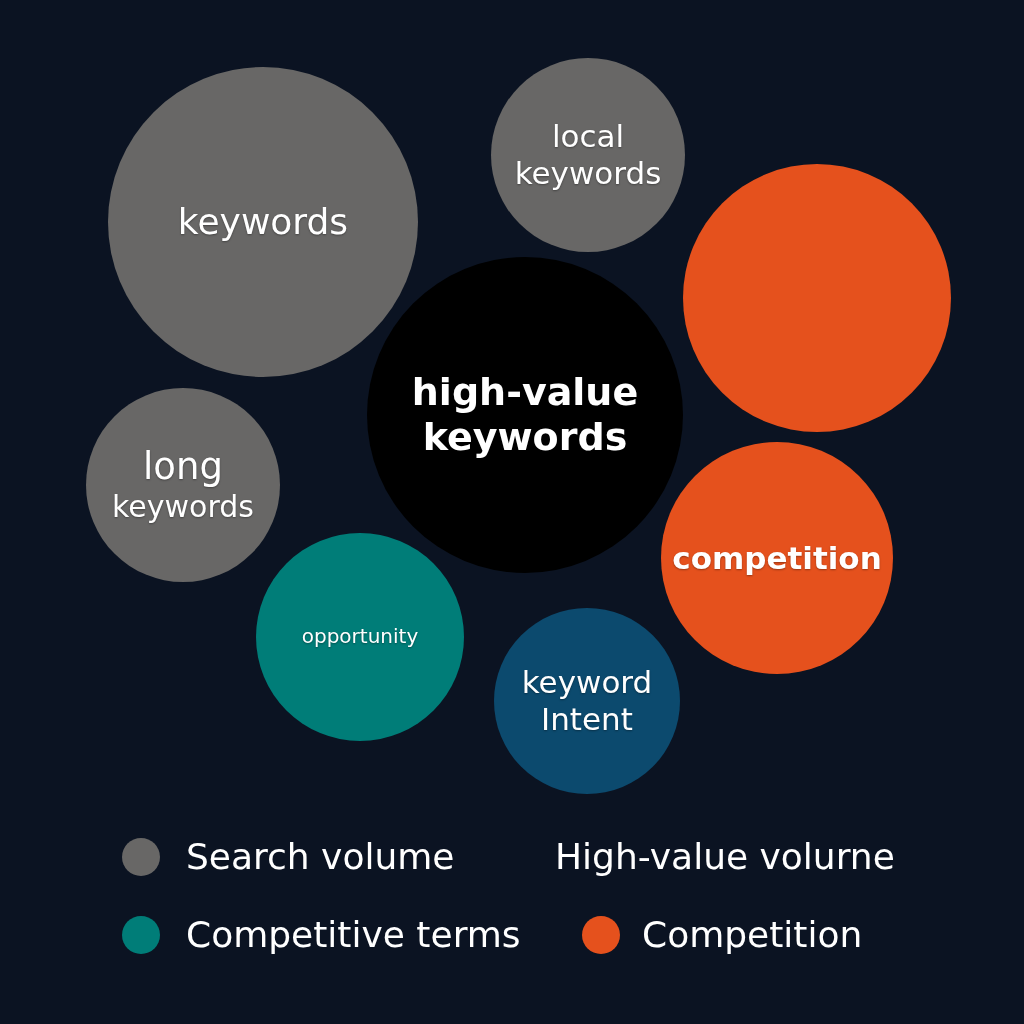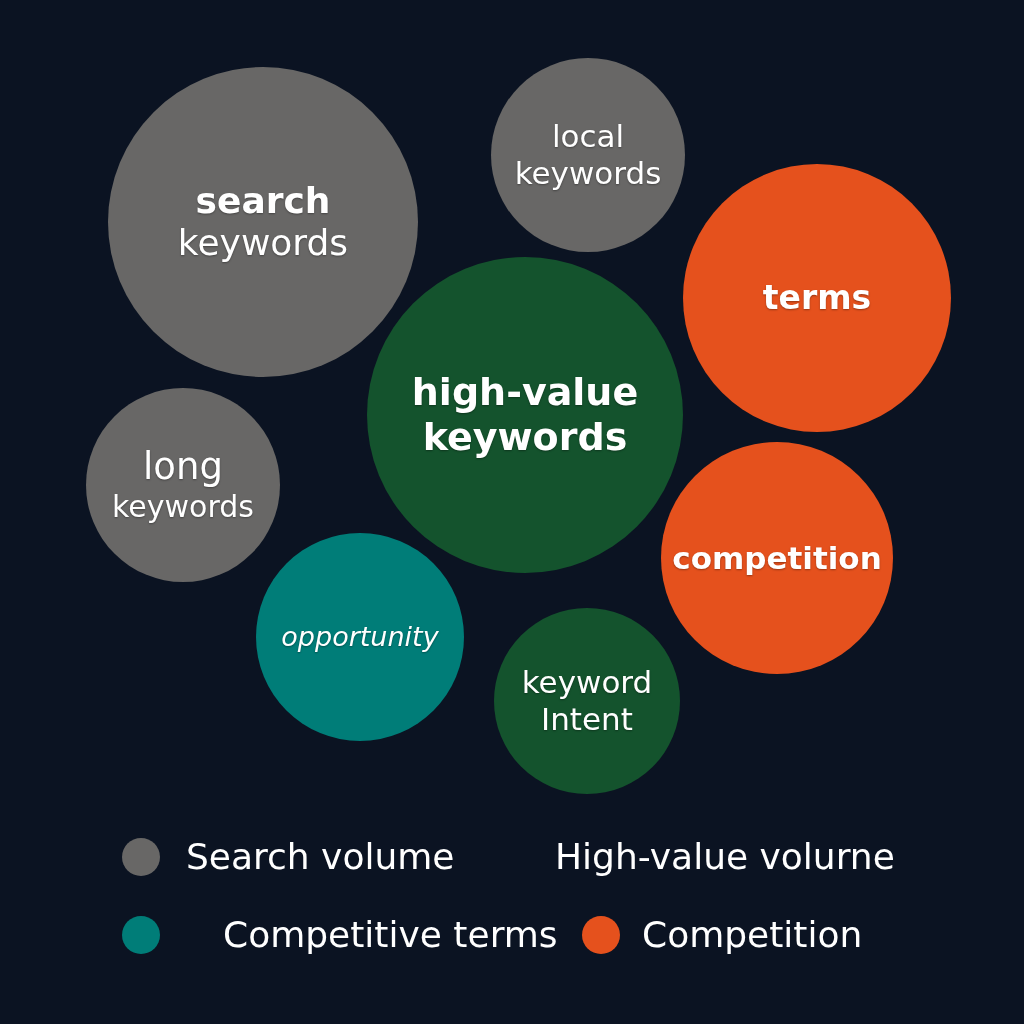--- a/index.html
+++ b/index.html
@@ -11,66 +11,64 @@
   .bubble span { display:block; }
   .b { font-weight:bold; }
   .legend-item { position:absolute; display:flex; align-items:center; font-size:36px; white-space:nowrap;text-align:right; }
   .dot { width:38px; height:38px; border-radius:50%; margin-right:26px; flex-shrink:0; }
 </style>
 </head>
 <body>
 
 <div id="chart">
   <div class="bubble" style="left:108px;top:67px;width:310px;height:310px;background:#686766;">
-    <span class="b" style="font-size:36px;">search</span>
     <span style="font-size:36px;">keywords</span>
   </div>
 
   <div class="bubble" style="left:491px;top:58px;width:194px;height:194px;background:#686766;">
     <span style="font-size:31px;">local</span>
     <span style="font-size:31px;">keywords</span>
   </div>
 
   <div class="bubble" style="left:683px;top:164px;width:268px;height:268px;background:#e5511d;">
-    <span class="b" style="font-size:33px;">terms</span>
   </div>
 
-  <div class="bubble" style="left:367px;top:257px;width:316px;height:316px;background:#14532d;">
+  <div class="bubble" style="left:367px;top:257px;width:316px;height:316px;background:#000000;">
     <span class="b" style="font-size:38px;">high-value</span>
     <span class="b" style="font-size:38px;">keywords</span>
   </div>
 
   <div class="bubble" style="left:86px;top:388px;width:194px;height:194px;background:#686766;">
     <span style="font-size:37px;">long</span>
     <span style="font-size:30px;">keywords</span>
   </div>
 
   <div class="bubble" style="left:661px;top:442px;width:232px;height:232px;background:#e5511d;">
     <span class="b" style="font-size:31px;">competition</span>
   </div>
 
   <div class="bubble" style="left:256px;top:533px;width:208px;height:208px;background:#007d78;">
-    <span style="font-size:27px;font-style:italic;">opportunity</span>
+    <span style="font-size:20px;">opportunity</span>
   </div>
 
-  <div class="bubble" style="left:494px;top:608px;width:186px;height:186px;background:#14532d;">
+  <div class="bubble" style="left:494px;top:608px;width:186px;height:186px;background:#0c4a6e;">
     <span style="font-size:31px;">keyword</span>
     <span style="font-size:31px;">Intent</span>
   </div>
 </div>
 
 <div id="legend">
   <div class="legend-item" style="left:122px;top:836px;">
     <span class="dot" style="background:#686766;"></span>
     <span>Search volume</span>
   </div>
   <div class="legend-item" style="left:555px;top:836px;">
     <span>High-value volurne</span>
   </div>
-  <div class="legend-item" style="left:122px;top:914px;gap:37px;">
+  <div class="legend-item" style="left:122px;top:914px;">
     <span class="dot" style="background:#007d78;"></span>
     <span>Competitive terms</span>
   </div>
   <div class="legend-item" style="left:582px;top:914px;">
     <span class="dot" style="background:#e5511d;margin-right:22px;"></span>
     <span>Competition</span>
   </div>
 </div>
 
 </body></html>

